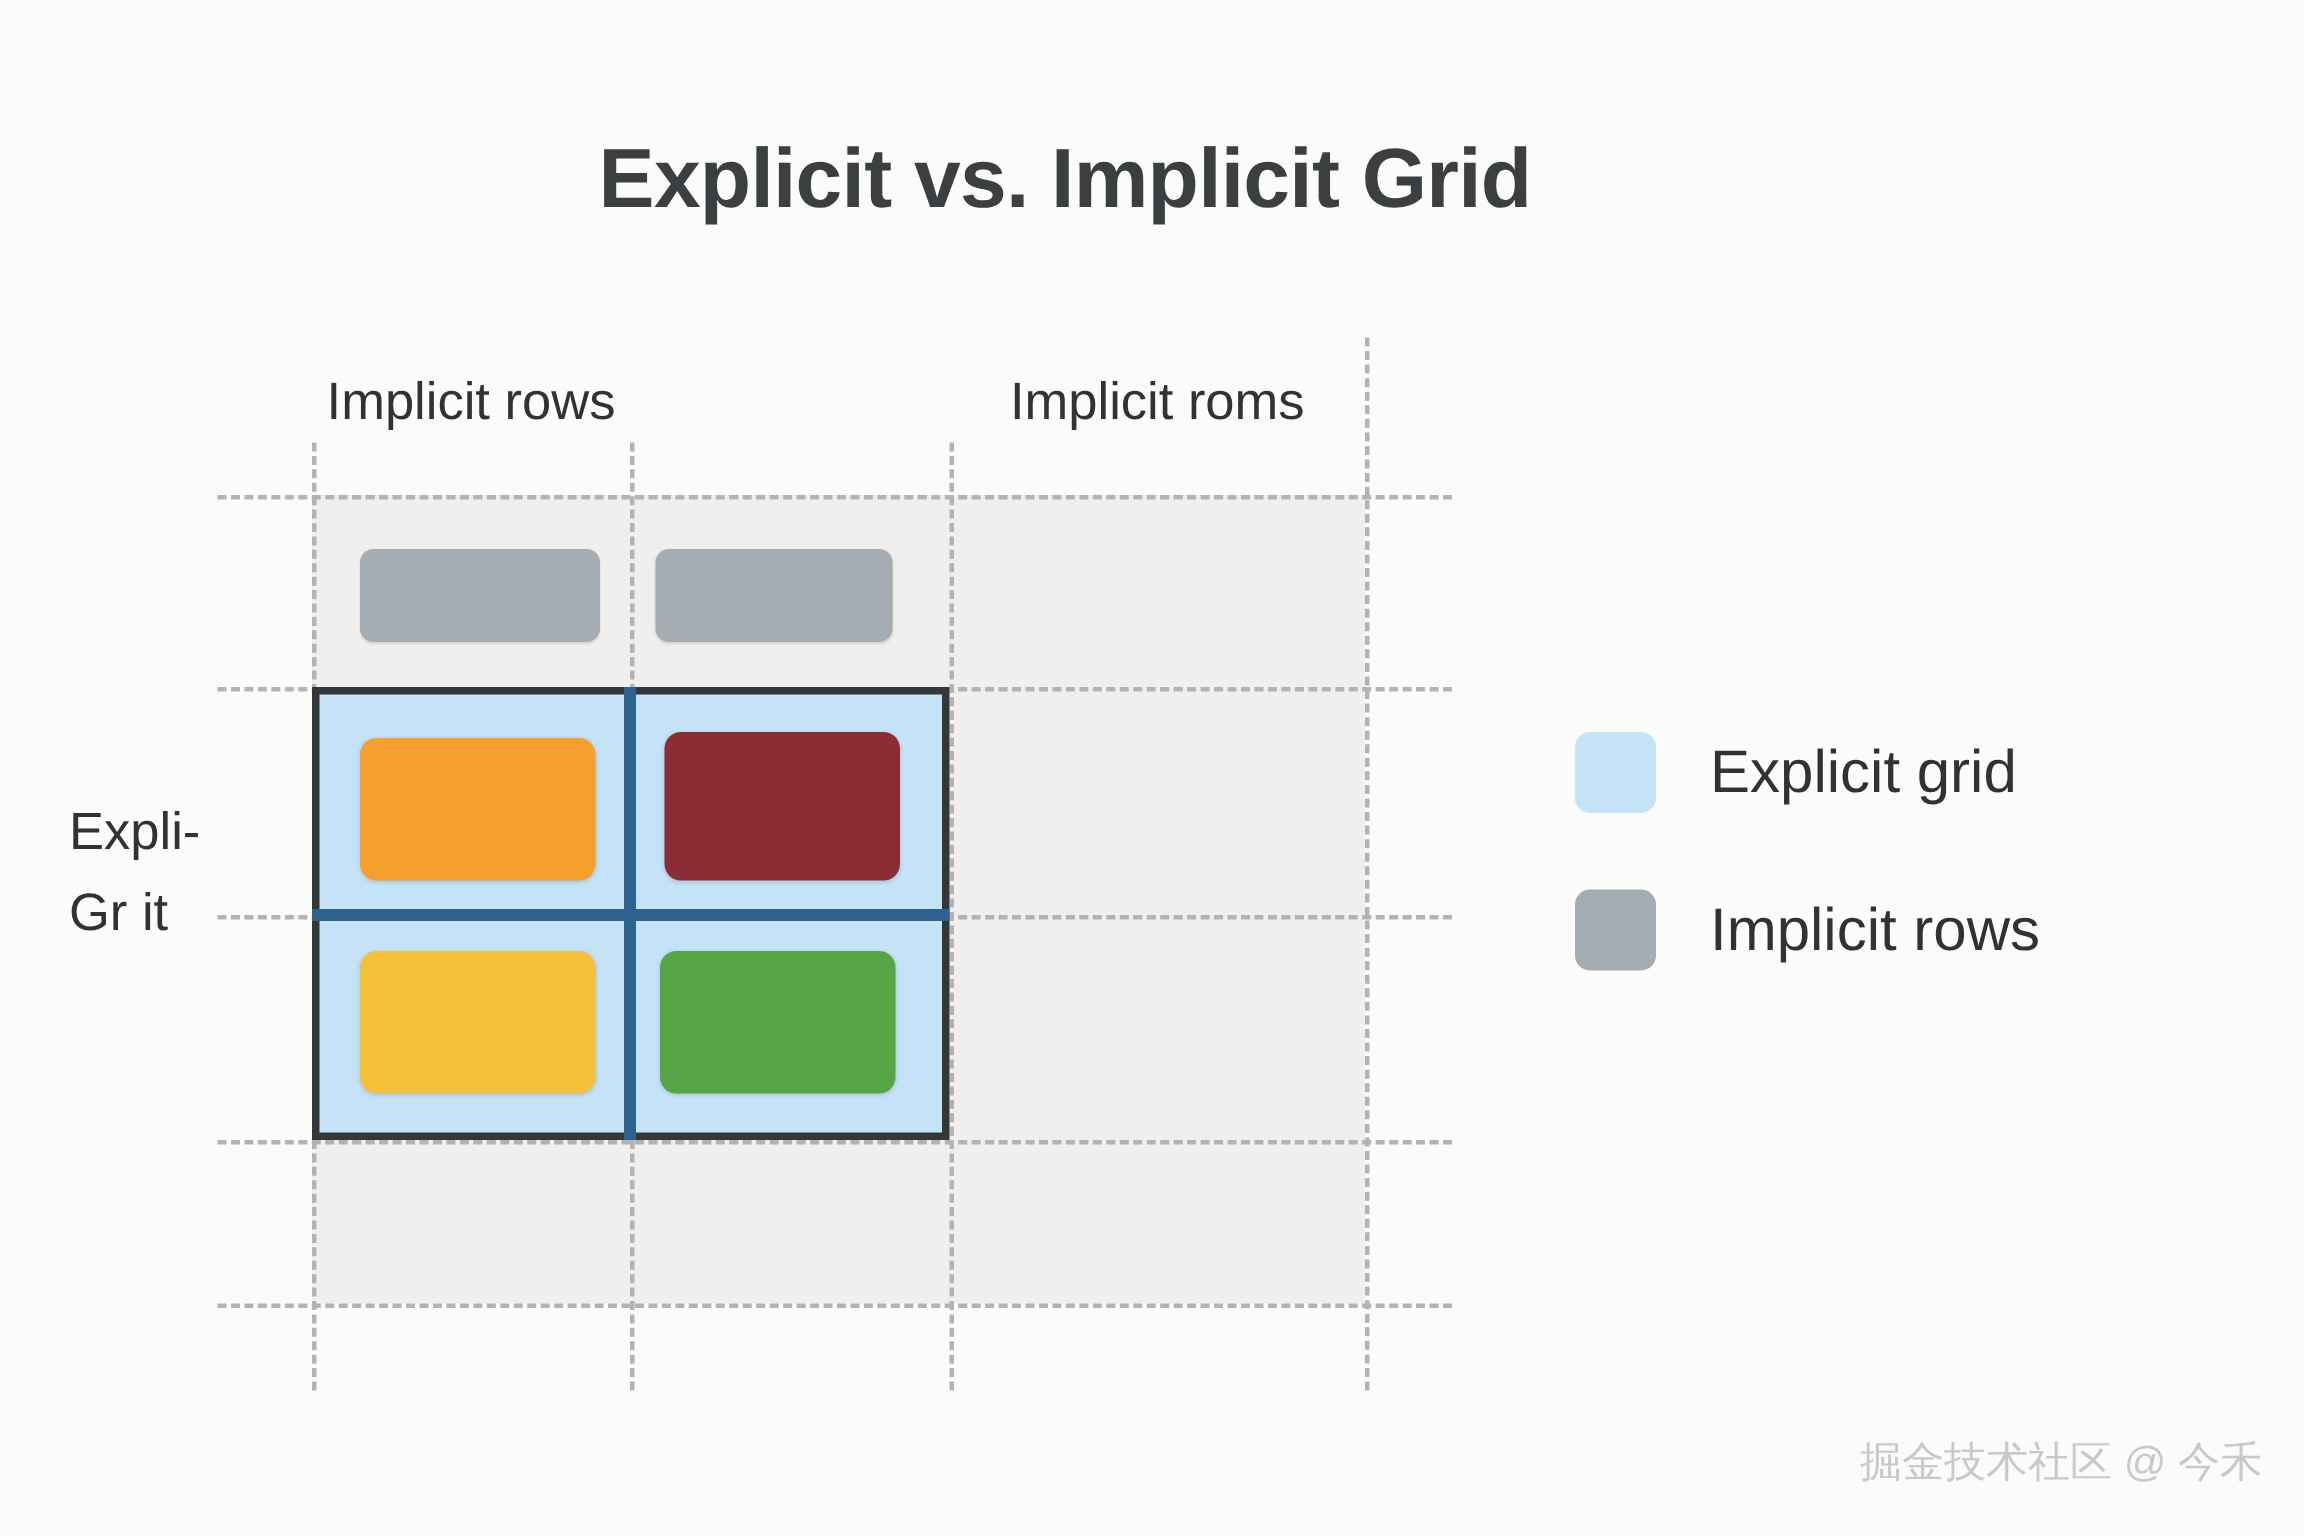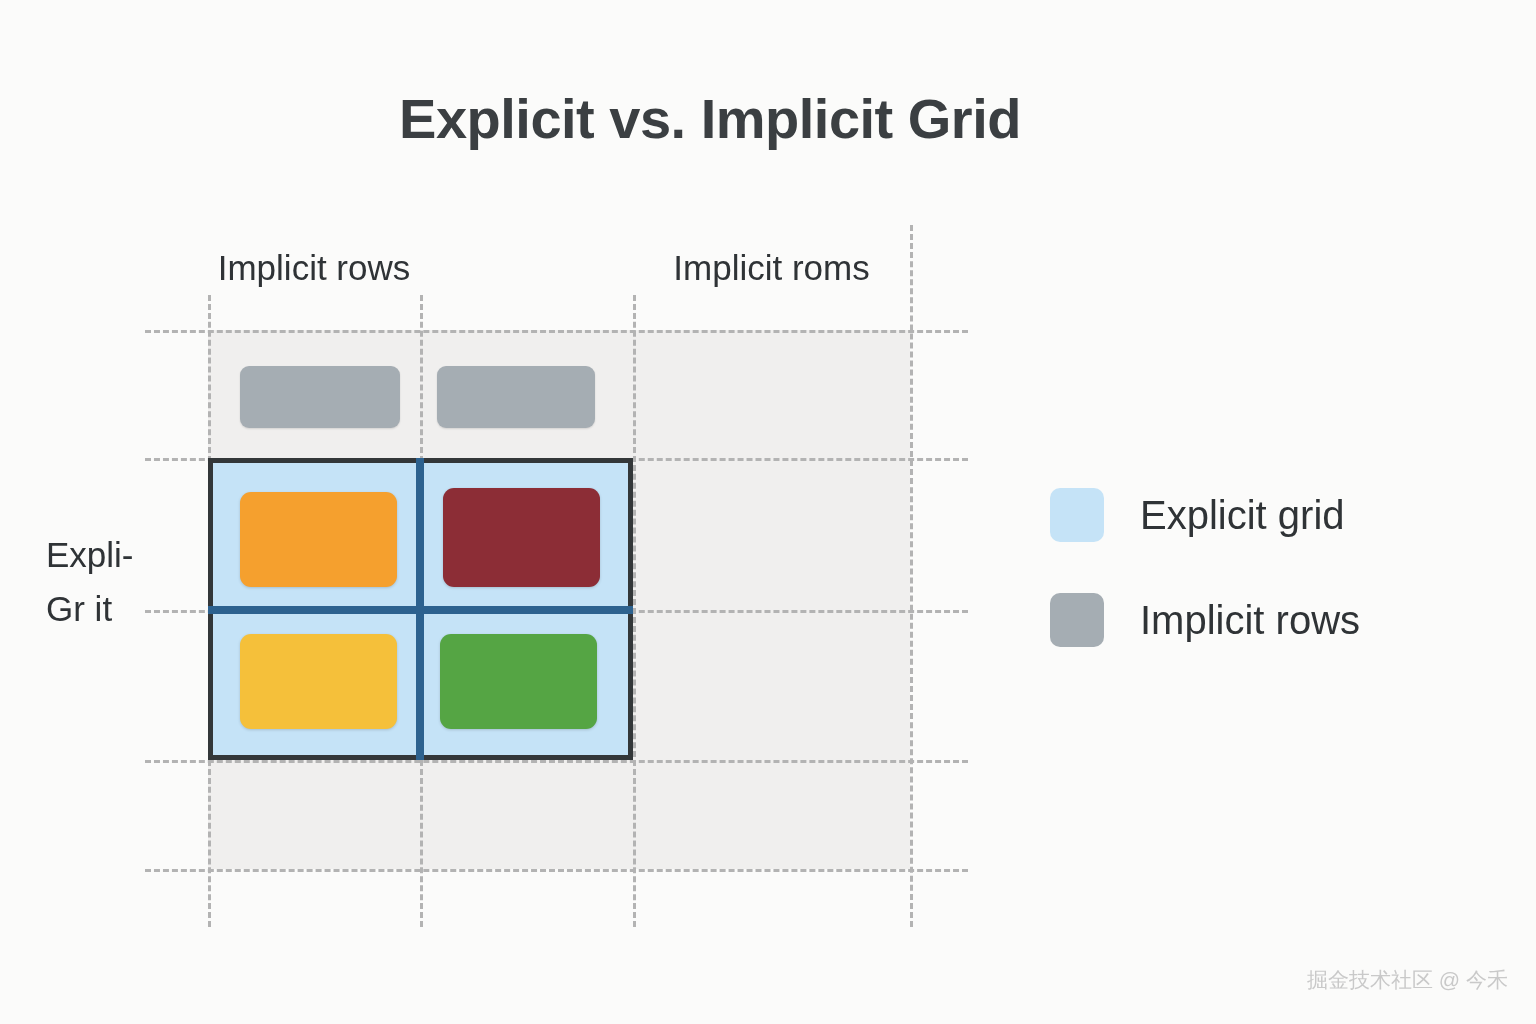--- a/index.html
+++ b/index.html
@@ -159,21 +159,21 @@
     color: #2f3336;
     white-space: nowrap;
     text-align: center;
   }
 
   
   .watermark {
     position: absolute;
     right: 28px;
     bottom: 30px;
-    font-size: 21px;
+    font-size: 28px;
     color: #c9c9c9;
     white-space: nowrap;
   }
 </style>
 </head>
 <body>
 
 <div id="canvas">
 
   <div class="title">Explicit vs. Implicit Grid</div>

